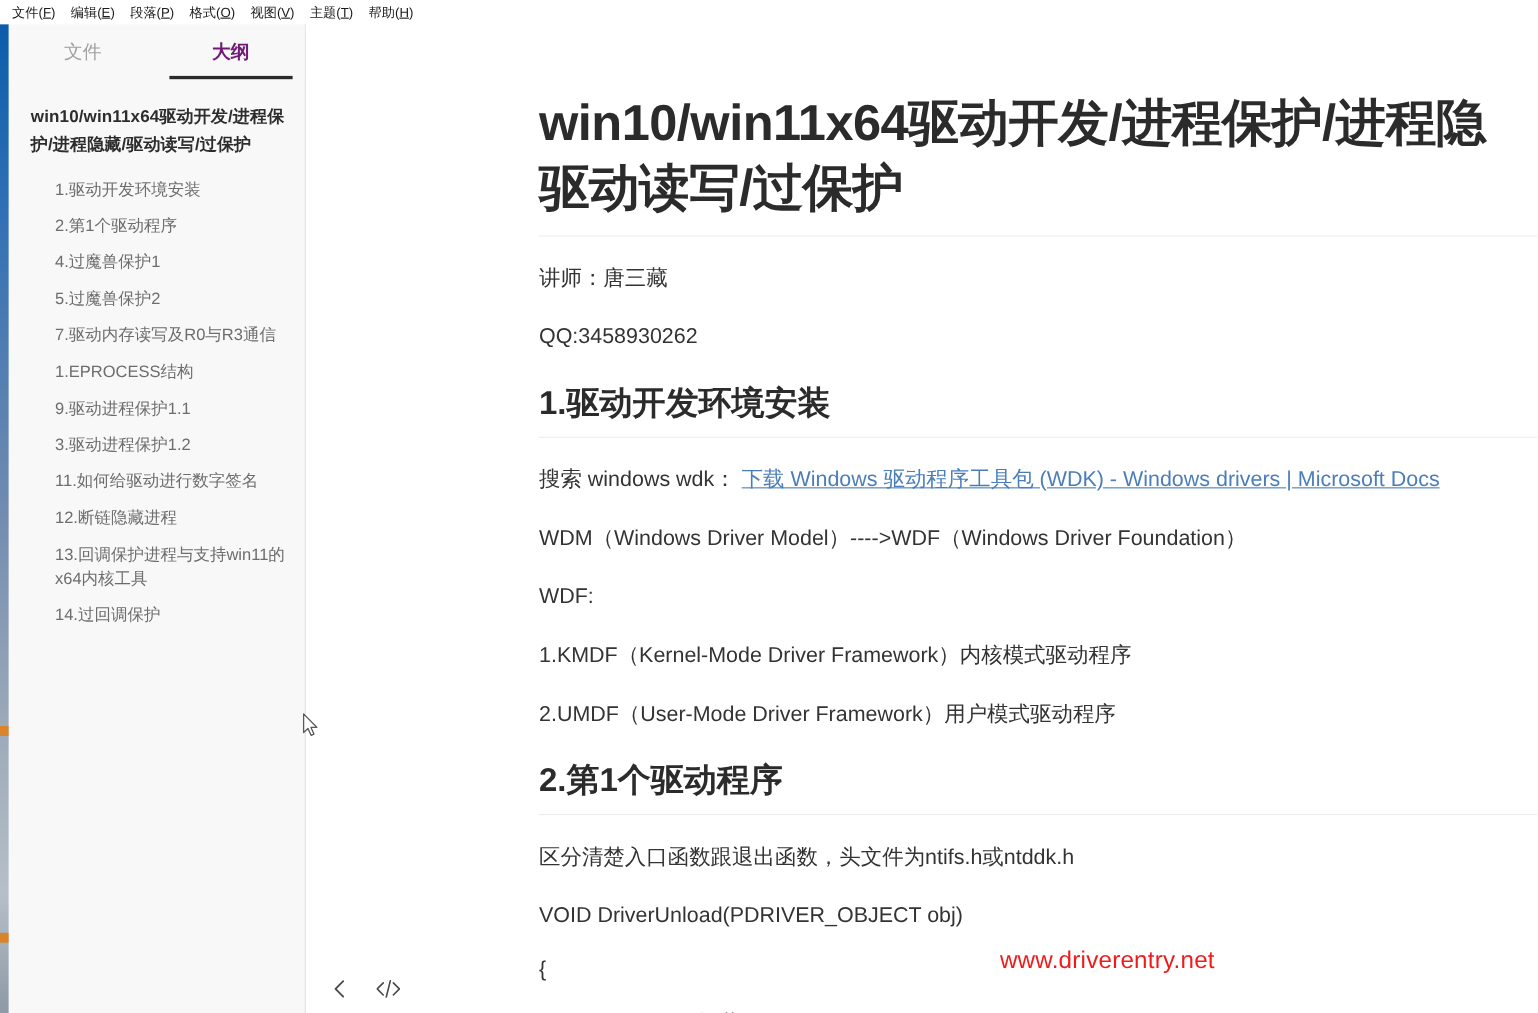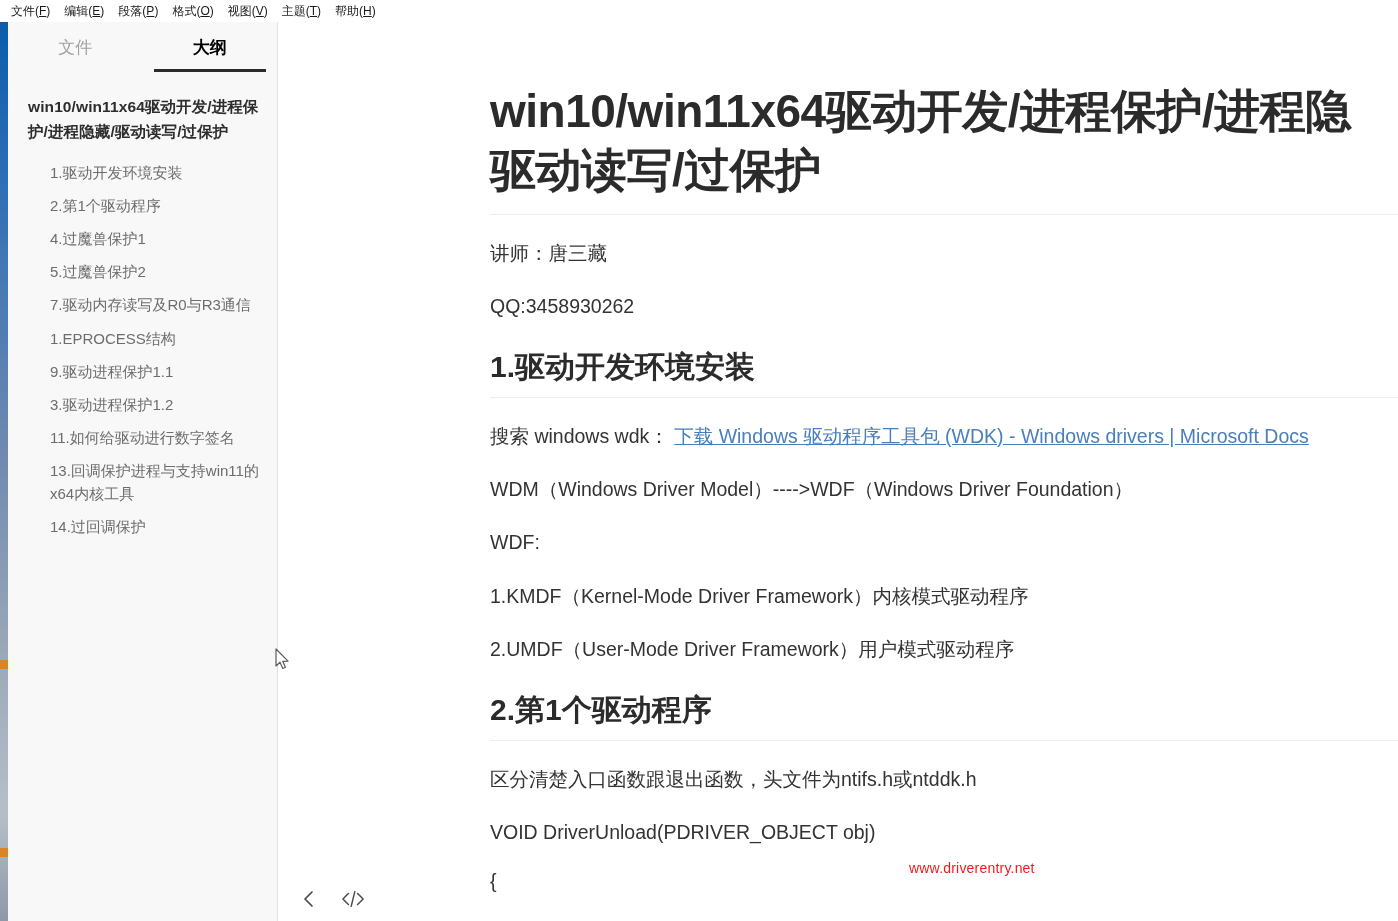--- a/index.html
+++ b/index.html
@@ -74,21 +74,21 @@
     display: flex;
     align-items: center;
     justify-content: center;
     font-size: 17px;
     color: #a0a0a0;
     cursor: pointer;
     position: relative;
     height: 50px;
   }
   .tab.active {
-    color: #000000;
+    color: #701a75;
     font-weight: bold;
   }
   .tab.active::after {
     content: "";
     position: absolute;
     bottom: 0px;
     left: 50%;
     transform: translateX(-50%);
     width: 112px; height: 3px;
     background: #2b2b2b;
@@ -182,21 +182,21 @@
   }
   p.doc-p.tight { margin-top: 20px; }
 
   a.doc-link {
     color: #4a7ebb;
   }
 
   .watermark {
     position: absolute;
     left: 909px; top: 860px;
-    font-size: 14px;
+    font-size: 22px;
     color: #ef1c1c;
     letter-spacing: 0.2px;
     z-index: 30;
     white-space: nowrap;
   }
 
   
   .cursor {
     position: absolute;
     left: 275px; top: 648px;
@@ -265,20 +265,21 @@
       <ul class="outline-list">
         <li class="outline-item">1.驱动开发环境安装</li>
         <li class="outline-item">2.第1个驱动程序</li>
         <li class="outline-item">4.过魔兽保护1</li>
         <li class="outline-item">5.过魔兽保护2</li>
         <li class="outline-item">7.驱动内存读写及R0与R3通信</li>
         <li class="outline-item">1.EPROCESS结构</li>
         <li class="outline-item">9.驱动进程保护1.1</li>
         <li class="outline-item">3.驱动进程保护1.2</li>
         <li class="outline-item">11.如何给驱动进行数字签名</li>
+        <li class="outline-item">12.断链隐藏进程</li>
         <li class="outline-item">13.回调保护进程与支持win11的x64内核工具</li>
         <li class="outline-item">14.过回调保护</li>
       </ul>
     </div>
   </div>
 
   <div class="bottom-icons">
     <div class="ic-btn">
       <svg width="14" height="20" viewBox="0 0 14 20" fill="none" stroke="#4a4a4a" stroke-width="1.7" stroke-linecap="round" stroke-linejoin="round">
           <polyline points="10,3 3,10 10,17"></polyline>

